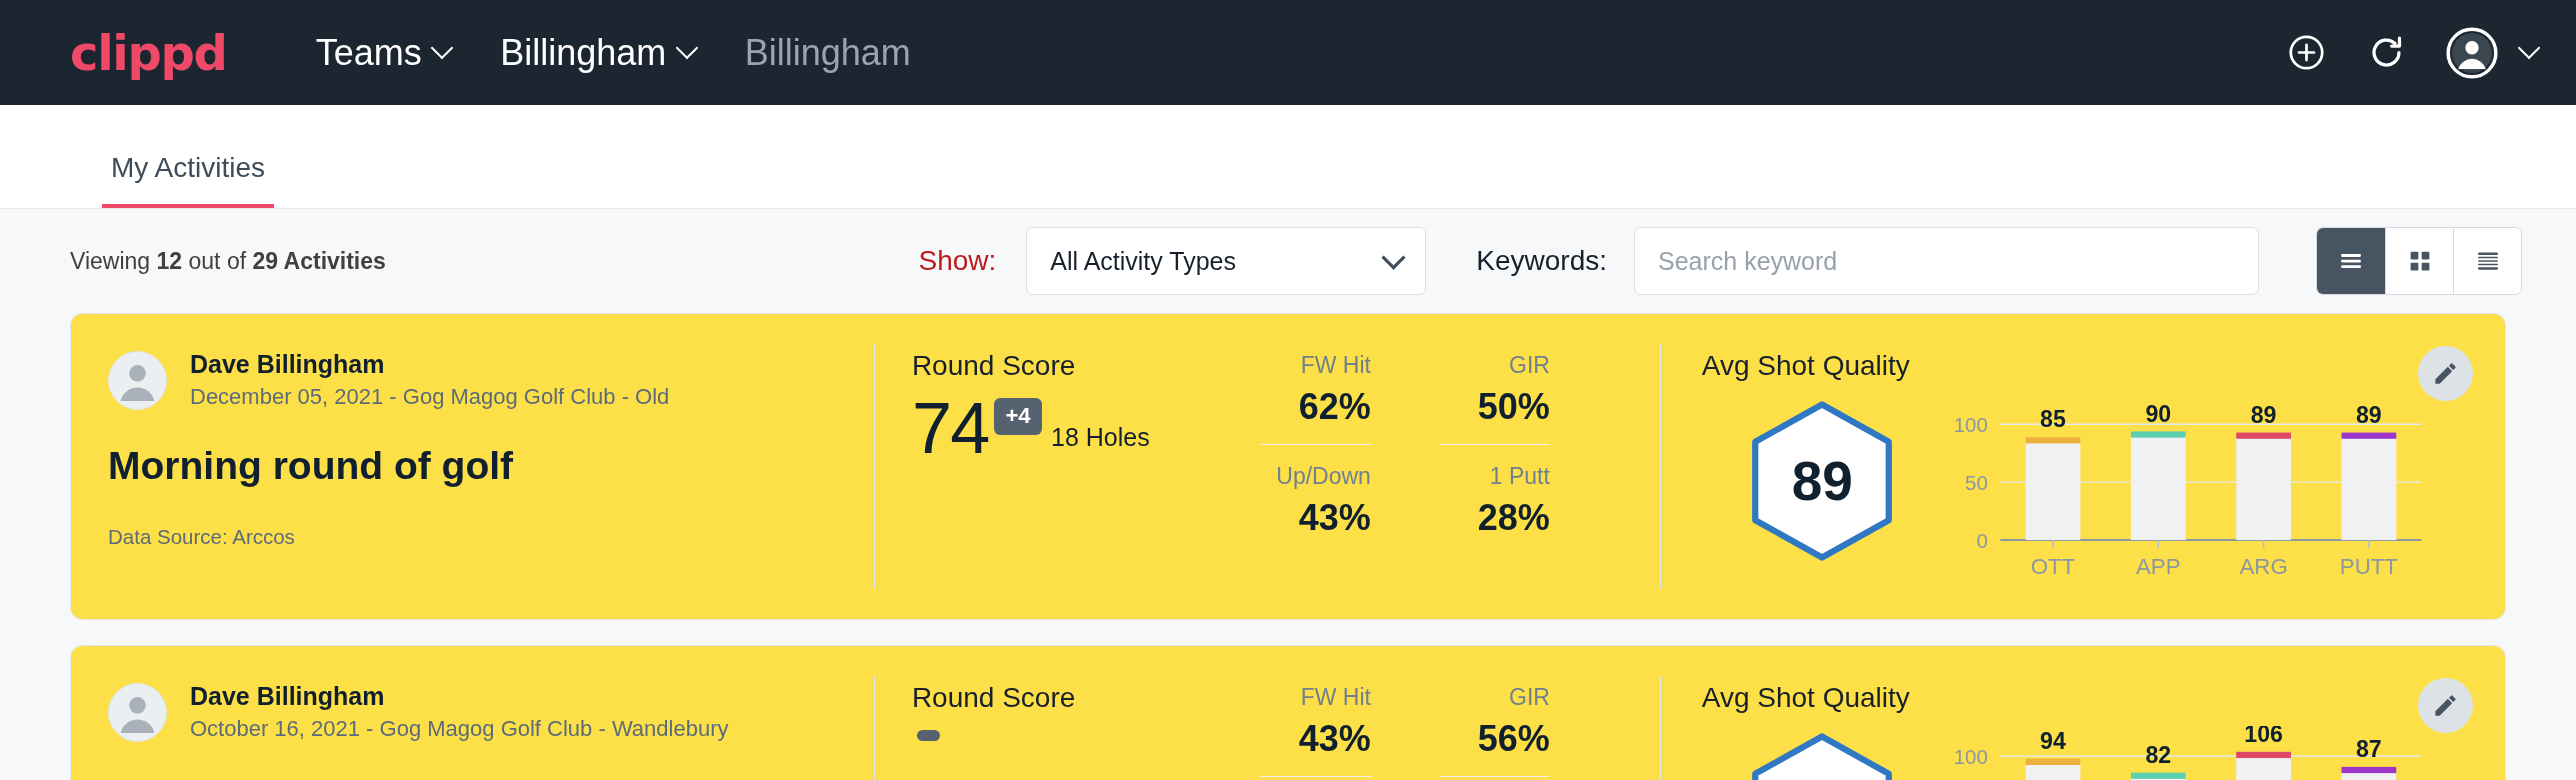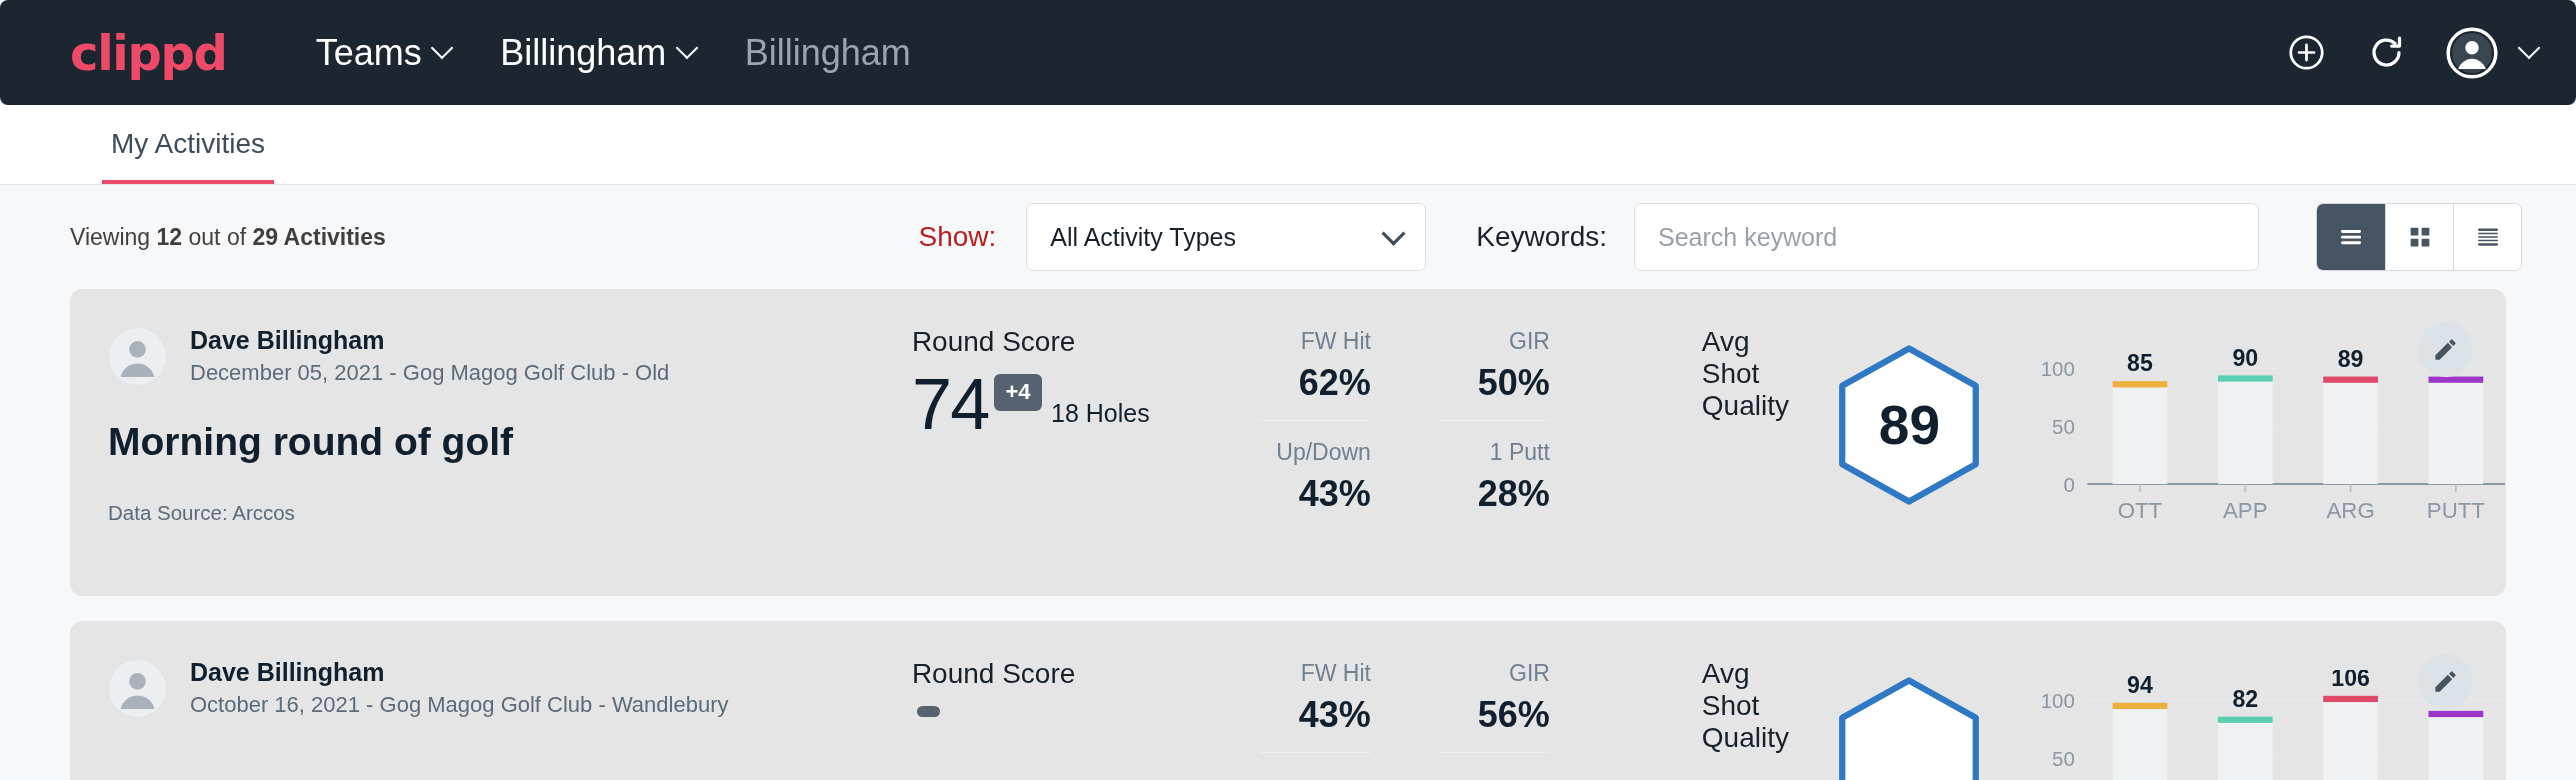--- a/index.html
+++ b/index.html
@@ -11,21 +11,20 @@
     overflow: hidden;
   }
 
   
   .topnav {
     height: 105px;
     background: #1b2630;
     display: flex;
     align-items: center;
     padding: 0 39px 0 70px;
-    border-radius: 8px;
   }
   .logo {
     font-size: 48px;
     font-weight: 700;
     color: #ef4968;
     letter-spacing: -1.3px;
     margin-right: 89px;
     line-height: 1;
     font-family: "DejaVu Sans", sans-serif;
   }
@@ -47,21 +46,21 @@
   }
   .nav-right {
     margin-left: auto;
     display: flex; align-items: center; gap: 39px;
   }
   .icon-btn { cursor: pointer; display: flex; align-items: center; justify-content: center; }
   .avatar-wrap { display: flex; align-items: center; gap: 23px; cursor: pointer; }
 
   
   .tabsbar {
-    height: 80px;
+    height: 104px;
     background: #ffffff;
     border-bottom: 0.9px solid #e3e6ea;
     display: flex;
     align-items: flex-end;
     padding: 0 70px;
   }
   .tab {
     font-size: 28px;
     color: #3e4c59;
     padding: 0 9px 19.6px 9px;
@@ -130,21 +129,21 @@
     border-left: 0.9px solid #d4d9de;
   }
   .vbtn:first-child { border-left: none; }
   .vbtn.active { background: #475462; }
 
   
   .cards {
     padding: 0 70px;
   }
   .card {
-    background: #e5e5e5;
+    background: #fde047;
     border: 0.9px solid #e3e6ea;
     border-radius: 12.5px;
     height: 307px;
     margin-bottom: 25px;
     display: flex;
     align-items: stretch;
     position: relative;
     overflow: hidden;
   }
   .col-info {
@@ -209,20 +208,21 @@
   }
   .stat-label { font-size: 23px; color: #70808f; }
   .stat-val { font-size: 36px; font-weight: 700; color: #10202e; margin-top: 7.1px; }
   .stat-cell { padding-bottom: 16px; }
   .stat-cell.bordered { border-bottom: 1.8px solid #edf0f2; margin-bottom: 18px; }
 
   .col-quality {
     flex: 1;
     padding: 36px 0 0 41px;
     display: flex;
+    flex-direction: column;
   }
   .quality-body { display: flex; align-items: flex-start; margin-top: 5.4px; }
   .hex-wrap { width: 241px; flex: none; display: flex; justify-content: center; padding-top: 12.5px; }
   .hex { position: relative; width: 146px; height: 162px; }
   .hex-num {
     position: absolute; inset: 0;
     display: flex; align-items: center; justify-content: center;
     font-size: 55px; font-weight: 700; color: #10202e;
   }
 

